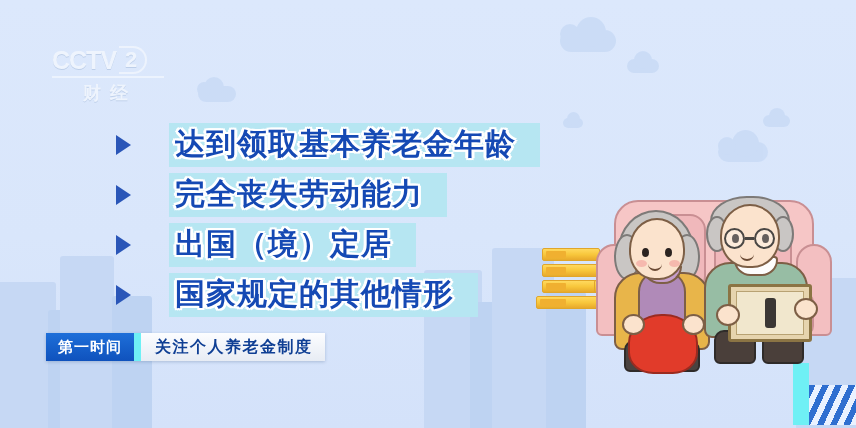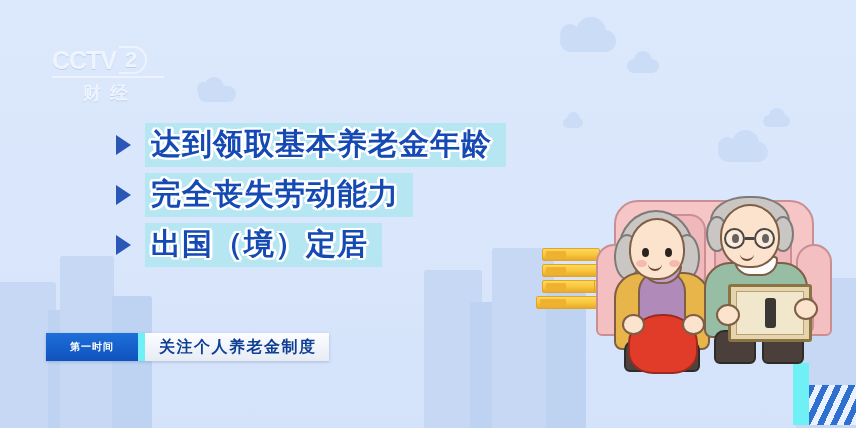--- a/index.html
+++ b/index.html
@@ -29,21 +29,21 @@
     border-radius:0 22px 22px 0;padding:1px 9px 1px 6px;margin-left:3px;font-size:22px;}
   .logo-rule{height:2px;background:rgba(255,255,255,.85);margin:2px 0 3px 0;width:112px;}
   .logo-sub{font-size:18px;color:#fff;letter-spacing:9px;text-align:center;
     text-shadow:0 1px 0 rgba(120,150,190,.5);font-weight:700;}
 
   
   .list{position:absolute;left:116px;top:122px;}
   .row{display:flex;align-items:center;height:46px;margin-bottom:4px;}
   .tri{width:0;height:0;border-left:15px solid #2a56b8;border-top:10px solid transparent;
     border-bottom:10px solid transparent;margin-right:14px;flex:0 0 auto;}
-  .hl{background:#b6e6f2;padding:1px 14px 3px 6px;display:inline-block;}
+  .hl{background:#b6e6f2;padding:1px 24px 3px 6px;display:inline-block;margin-left:24px;}
   .itext{font-family:"DejaVu Sans","Liberation Sans",sans-serif;
     font-weight:700;font-size:30px;color:#1549b4;letter-spacing:1px;line-height:40px;
     text-shadow:
       -2px 0 #fff, 2px 0 #fff, 0 -2px #fff, 0 2px #fff,
       -2px -2px #fff, 2px -2px #fff, -2px 2px #fff, 2px 2px #fff,
       -3px 0 #fff, 3px 0 #fff;}
 
   
   .illus{position:absolute;right:0;bottom:0;width:300px;height:300px;}
   .gold{position:absolute;}
@@ -79,21 +79,21 @@
   .frame{position:absolute;background:#e6d4ae;border:3px solid #8b7444;border-radius:3px;z-index:5;}
   .frame i{position:absolute;left:5px;top:4px;right:5px;bottom:4px;background:#f1e7cd;border:1px solid #b8a273;box-sizing:border-box;}
   .frame b{position:absolute;left:44%;top:22%;width:11px;height:30px;background:#3b3734;border-radius:3px;}
   .hand{position:absolute;background:#fbe3cd;border:2px solid #7d5f46;border-radius:50%;z-index:6;}
   .leg{position:absolute;background:#4a4340;border:2px solid #2f2b29;border-radius:10px 10px 6px 6px;z-index:3;box-sizing:border-box;}
 
   
   .subbanner{position:absolute;left:46px;top:333px;height:28px;display:flex;align-items:stretch;
     box-shadow:0 1px 3px rgba(40,70,120,.25);}
   .sb-left{background:linear-gradient(180deg,#1e6fd9 0%,#0f52bd 100%);
-    color:#fff;font-weight:700;font-size:10px;display:flex;align-items:center;padding:0 24px;
+    color:#fff;font-weight:700;font-size:15px;display:flex;align-items:center;padding:0 12px;
     letter-spacing:1px;font-family:Liberation Mono, monospace;}
   .sb-div{width:7px;background:#6ff0f5;}
   .sb-right{background:linear-gradient(180deg,#fcfdff 0%,#e7ecf4 100%);
     color:#0f3f94;font-weight:700;font-size:16px;display:flex;align-items:center;padding:0 12px 0 14px;
     letter-spacing:1.5px;font-family:"DejaVu Sans","Liberation Sans",sans-serif;}
 
   .headline{position:absolute;left:46px;top:363px;width:763px;height:62px;
     background:linear-gradient(180deg,#ffffff 0%,#f4f8fe 60%,#e9f0fb 100%);
     display:flex;align-items:center;box-shadow:0 -1px 3px rgba(40,70,120,.18);}
   .hl-logo{position:relative;width:58px;height:52px;margin-left:6px;flex:0 0 auto;}
@@ -158,20 +158,24 @@
       <div class="tri"></div>
       <span class="hl"><span class="itext">达到领取基本养老金年龄</span></span>
     </div>
     <div class="row">
       <div class="tri"></div>
       <span class="hl"><span class="itext">完全丧失劳动能力</span></span>
     </div>
     <div class="row">
       <div class="tri"></div>
       <span class="hl"><span class="itext">出国（境）定居</span></span>
+    </div>
+    <div class="row">
+      <div class="tri"></div>
+      <span class="hl"><span class="itext">国家规定的其他情形</span></span>
     </div>
   </div>
 
   <div class="illus">
 
     <div class="gold" style="left:-14px;top:120px;">
       <div class="bar" style="left:0;top:0;width:58px;">
           <i></i>
         </div>
       <div class="bar" style="left:0;top:16px;width:58px;">

